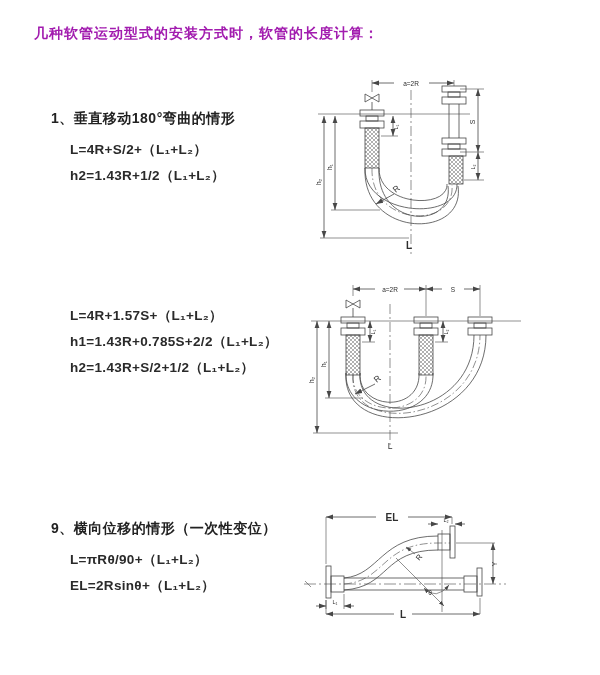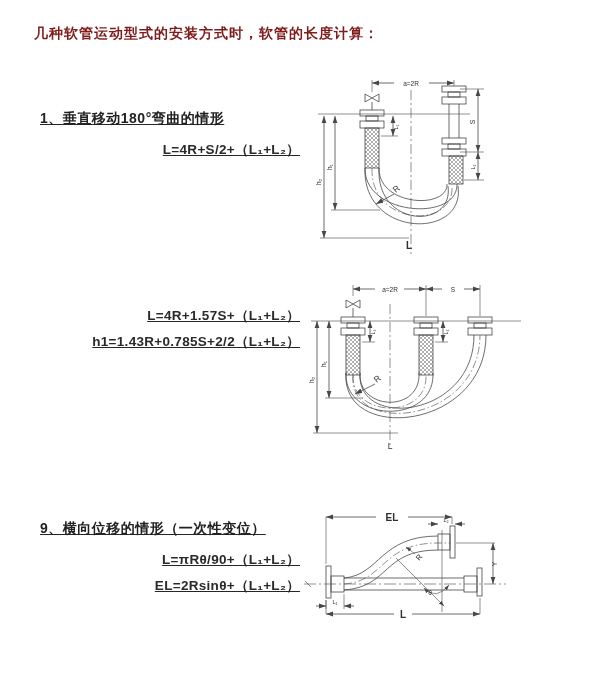--- a/index.html
+++ b/index.html
@@ -3,41 +3,42 @@
 <meta charset="utf-8">
 <style>
   html,body{margin:0;padding:0;}
   body{
     width:600px;height:675px;position:relative;background:#ffffff;
     font-family:"Liberation Sans","DejaVu Sans",sans-serif;
     color:#262626;overflow:hidden;
   }
   .title{
     position:absolute;left:34px;top:25px;
-    font-size:14px;font-weight:bold;letter-spacing:1px;color:#7f1d1d;
+    font-size:14px;font-weight:bold;letter-spacing:1px;color:#a21caf;
   }
-  .section{position:absolute;left:40px;width:260px;text-decoration:underline;}
+  .section{position:absolute;left:51px;width:260px;}
   .sec1{top:110px;} .sec2{top:303px;} .sec3{top:520px;}
   .heading{font-size:14px;font-weight:bold;letter-spacing:0.5px;color:#222;margin-bottom:9px;}
   .formula{
     margin-left:19px;font-size:13.5px;font-weight:600;color:#2a2a2a;
-    line-height:26px;letter-spacing:0.3px;white-space:nowrap;text-align:right;
+    line-height:26px;letter-spacing:0.3px;white-space:nowrap;
   }
   svg.diagram{position:absolute;}
   svg.diagram text{font-family:"Liberation Sans","DejaVu Sans",sans-serif;fill:#2e2e2e;}
   .d1{left:308px;top:70px;} .d2{left:303px;top:276px;} .d3{left:296px;top:496px;}
 </style>
 </head>
 <body>
 
 <div class="title">几种软管运动型式的安装方式时，软管的长度计算：</div>
 
 <div class="section sec1">
   <div class="heading">1、垂直移动180°弯曲的情形</div>
   <div class="formula">L=4R+S/2+（L₁+L₂）</div>
+  <div class="formula">h2=1.43R+1/2（L₁+L₂）</div>
 </div>
 
 <svg class="diagram d1" width="290" height="190" viewBox="0 0 290 190">
   <defs>
     <pattern id="hb1" width="4" height="4" patternUnits="userSpaceOnUse">
       <path d="M0,4 L4,0 M0,0 L4,4" stroke="#7a7a7a" stroke-width="0.6"></path>
     </pattern>
     <marker id="ar1" viewBox="0 0 10 10" refX="10" refY="5" markerWidth="9" markerHeight="9" orient="auto-start-reverse">
       <path d="M0,1.6 L10,5 L0,8.4 Z" fill="#474747"></path>
     </marker>
@@ -118,20 +119,21 @@
     <text x="13" y="112" text-anchor="middle" transform="rotate(-90 13 112)" font-size="6.5">h₂</text>
     <text x="24" y="97" text-anchor="middle" transform="rotate(-90 24 97)" font-size="6.5">h₁</text>
     <text x="90" y="121" text-anchor="middle" transform="rotate(-40 90 121)" font-size="8.5">R</text>
     <text x="101" y="179" text-anchor="middle" font-size="10" font-weight="bold">L</text>
   </g>
 </svg>
 
 <div class="section sec2">
   <div class="formula">L=4R+1.57S+（L₁+L₂）</div>
   <div class="formula">h1=1.43R+0.785S+2/2（L₁+L₂）</div>
+  <div class="formula">h2=1.43R+S/2+1/2（L₁+L₂）</div>
 </div>
 
 <svg class="diagram d2" width="300" height="178" viewBox="0 0 300 178">
   <defs>
     <pattern id="hb2" width="4" height="4" patternUnits="userSpaceOnUse">
       <path d="M0,4 L4,0 M0,0 L4,4" stroke="#7a7a7a" stroke-width="0.6"></path>
     </pattern>
     <marker id="ar2" viewBox="0 0 10 10" refX="10" refY="5" markerWidth="9" markerHeight="9" orient="auto-start-reverse">
       <path d="M0,1.6 L10,5 L0,8.4 Z" fill="#474747"></path>
     </marker>

